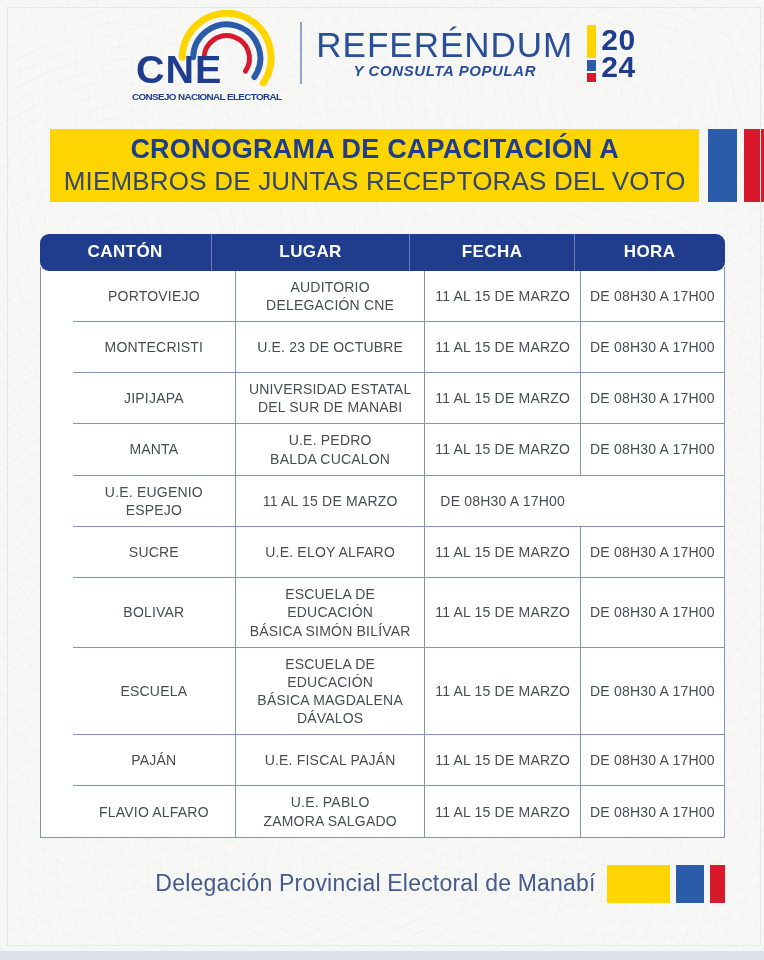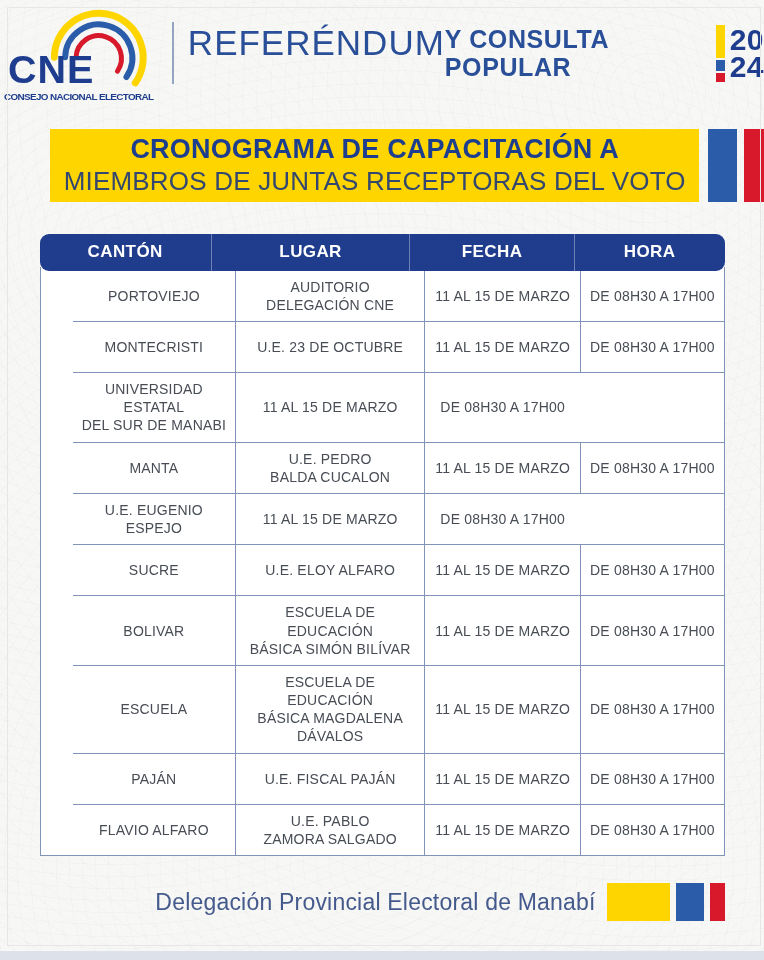--- a/index.html
+++ b/index.html
@@ -31,34 +31,35 @@
     display: flex;
     align-items: center;
     justify-content: center;
     gap: 14px;
   }
   .logo { width: 158px; flex: 0 0 auto; }
   .brand-divider {
     width: 2px; height: 62px;
     background: #93a5c2;
   }
-  .title-block { display: flex; flex-direction: row; justify-content: center; }
+  .title-block { display: flex; flex-direction: column; justify-content: center; text-align: center; }
   .title-line1 {
     font-size: 35px;
     font-weight: 300;
     letter-spacing: 1px;
     color: #2a4f99;
     line-height: 1.0;
   }
   .title-line2 {
-    font-size: 25px;
+    font-size: 15px;
     font-weight: 700;
     letter-spacing: 0.6px;
     color: #2a4f99;
     line-height: 1.15;
+    font-style: italic;
   }
   .year-group { display: flex; align-items: center; gap: 5px; margin-left: 0; }
   .year-mark { display: flex; flex-direction: column; align-items: center; gap: 2px; }
   .year-mark .bar-yellow { width: 9px; height: 33px; background: #ffd500; }
   .year-mark .bar-blue   { width: 9px; height: 11px; background: #2a5caa; }
   .year-mark .bar-red    { width: 9px; height: 9px;  background: #d8182b; }
   .year-text {
     font-size: 30px;
     font-weight: 800;
     color: #1e3d8e;
@@ -226,20 +227,21 @@
     </div>
 
     <div class="tr grid-cols">
       <div class="td">MONTECRISTI</div>
       <div class="td">U.E. 23 DE OCTUBRE</div>
       <div class="td">11 AL 15 DE MARZO</div>
       <div class="td">DE 08H30 A 17H00</div>
     </div>
 
     <div class="tr grid-cols">
+      <div class="td">JIPIJAPA</div>
       <div class="td">UNIVERSIDAD ESTATAL
 DEL SUR DE MANABI</div>
       <div class="td">11 AL 15 DE MARZO</div>
       <div class="td">DE 08H30 A 17H00</div>
     </div>
 
     <div class="tr grid-cols">
       <div class="td">MANTA</div>
       <div class="td">U.E. PEDRO
 BALDA CUCALON</div>

